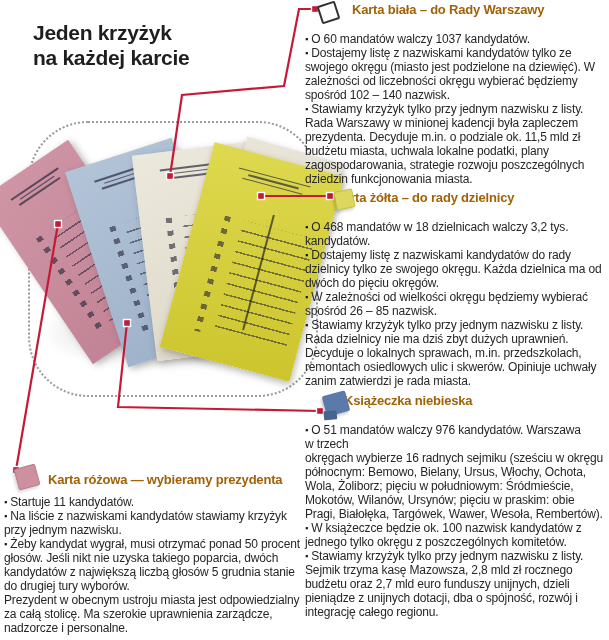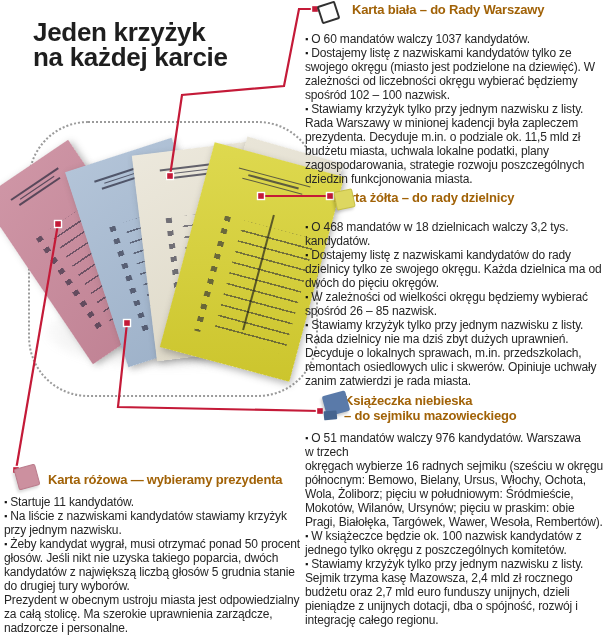--- a/index.html
+++ b/index.html
@@ -1,21 +1,21 @@
 <!DOCTYPE html>
 <html><head>
 <meta charset="utf-8">
 <style>
   * { margin:0; padding:0; box-sizing:border-box; }
   html,body { background:#ffffff; }
   body { font-family:"Liberation Sans", sans-serif; }
   #canvas { position:relative; width:609px; height:640px; background:#fff; overflow:hidden; }
 
   
-  .headline { position:absolute; left:33px; top:20px; font-size:26px; font-weight:bold;
+  .headline { position:absolute; left:33px; top:20px; font-size:21px; font-weight:bold;
               color:#1e1e1e; line-height:25px; letter-spacing:-0.3px; }
 
   
   .dashed-frame { position:absolute; left:28px; top:121px; width:290px; height:276px;
                   border:2px dotted #9b9b9b; border-radius:60px; z-index:0; }
 
   
   .photo { position:absolute; left:0; top:0; width:609px; height:640px; z-index:2; pointer-events:none; }
   .shadow-blob { position:absolute; left:45px; top:295px; width:250px; height:75px;
                  background:radial-gradient(ellipse at center, rgba(110,110,110,.38), rgba(140,140,140,.12) 55%, transparent 75%);
@@ -161,21 +161,21 @@
     </g>
   </svg>
 
   <div class="sec" id="sec-white">
     <div class="sec-header">
       <div class="mini-icon icon-white"></div>
       <div class="sec-title">Karta biała – do Rady Warszawy</div>
     </div>
     <div class="items">
       <div class="item"><span class="blt">▪</span> <span>O 60 mandatów walczy 1037 kandydatów.</span></div>
-      <div class="item"><span class="blt">▪</span> <span>Dostajemy listę z nazwiskami kandydatów tylko ze swojego okręgu (miasto jest podzielone na dziewięć). W zależności od liczebności okręgu wybierać będziemy spośród 102 – 100 nazwisk.</span></div>
+      <div class="item"><span class="blt">▪</span> <span>Dostajemy listę z nazwiskami kandydatów tylko ze swojego okręgu (miasto jest podzielone na dziewięć). W zależności od liczebności okręgu wybierać będziemy spośród 102 – 140 nazwisk.</span></div>
       <div class="item"><span class="blt">▪</span> <span>Stawiamy krzyżyk tylko przy jednym nazwisku z listy. Rada Warszawy w minionej kadencji była zapleczem prezydenta. Decyduje m.in. o podziale ok. 11,5 mld zł budżetu miasta, uchwala lokalne podatki, plany zagospodarowania, strategie rozwoju poszczególnych dziedzin funkcjonowania miasta.</span></div>
     </div>
   </div>
 
   <div class="sec" id="sec-yellow">
     <div class="sec-header">
       <div class="mini-icon icon-yellow"></div>
       <div class="sec-title">Karta żółta – do rady dzielnicy</div>
     </div>
     <div class="items">
@@ -184,29 +184,28 @@
       <div class="item"><span class="blt">▪</span> <span>W zależności od wielkości okręgu będziemy wybierać spośród 26 – 85 nazwisk.</span></div>
       <div class="item"><span class="blt">▪</span> <span>Stawiamy krzyżyk tylko przy jednym nazwisku z listy. Rada dzielnicy nie ma dziś zbyt dużych uprawnień. Decyduje o lokalnych sprawach, m.in. przedszkolach, remontach osiedlowych ulic i skwerów. Opiniuje uchwały zanim zatwierdzi je rada miasta.</span></div>
     </div>
   </div>
 
   <div class="sec" id="sec-blue">
     <div class="sec-header">
       <div class="mini-icon icon-blue"></div>
       <div class="sec-title">
         <span>Książeczka niebieska</span><br>
-        <span>– do sejmiku mazowieckiego</span>
       </div>
     </div>
     <div class="items">
       <div class="item preline"><span class="blt">▪</span> <span>O 51 mandatów walczy 976 kandydatów. Warszawa
 w trzech
 okręgach wybierze 16 radnych sejmiku (sześciu w okręgu północnym: Bemowo, Bielany, Ursus, Włochy, Ochota, Wola, Żoliborz; pięciu w południowym: Śródmieście, Mokotów, Wilanów, Ursynów; pięciu w praskim: obie Pragi, Białołęka, Targówek, Wawer, Wesoła, Rembertów).</span></div>
       <div class="item"><span class="blt">▪</span> <span>W książeczce będzie ok. 100 nazwisk kandydatów z jednego tylko okręgu z poszczególnych komitetów.</span></div>
-      <div class="item"><span class="blt">▪</span> <span>Stawiamy krzyżyk tylko przy jednym nazwisku z listy. Sejmik trzyma kasę Mazowsza, 2,4 mld zł rocznego budżetu oraz 2,7 mld euro funduszy unijnych, dzieli pieniądze z unijnych dotacji, dba o spójność, rozwój i integrację całego regionu.</span></div>
+      <div class="item"><span class="blt">▪</span> <span>Stawiamy krzyżyk tylko przy jednym nazwisku z listy. Sejmik trzyma kasę Mazowsza, 2,8 mld zł rocznego budżetu oraz 2,7 mld euro funduszy unijnych, dzieli pieniądze z unijnych dotacji, dba o spójność, rozwój i integrację całego regionu.</span></div>
     </div>
   </div>
 
   <div class="sec" id="sec-pink">
     <div class="sec-header">
       <div class="mini-icon icon-pink"></div>
       <div class="sec-title">Karta różowa — wybieramy prezydenta</div>
     </div>
     <div class="items">
       <div class="item"><span class="blt">▪</span> <span>Startuje 11 kandydatów.</span></div>

